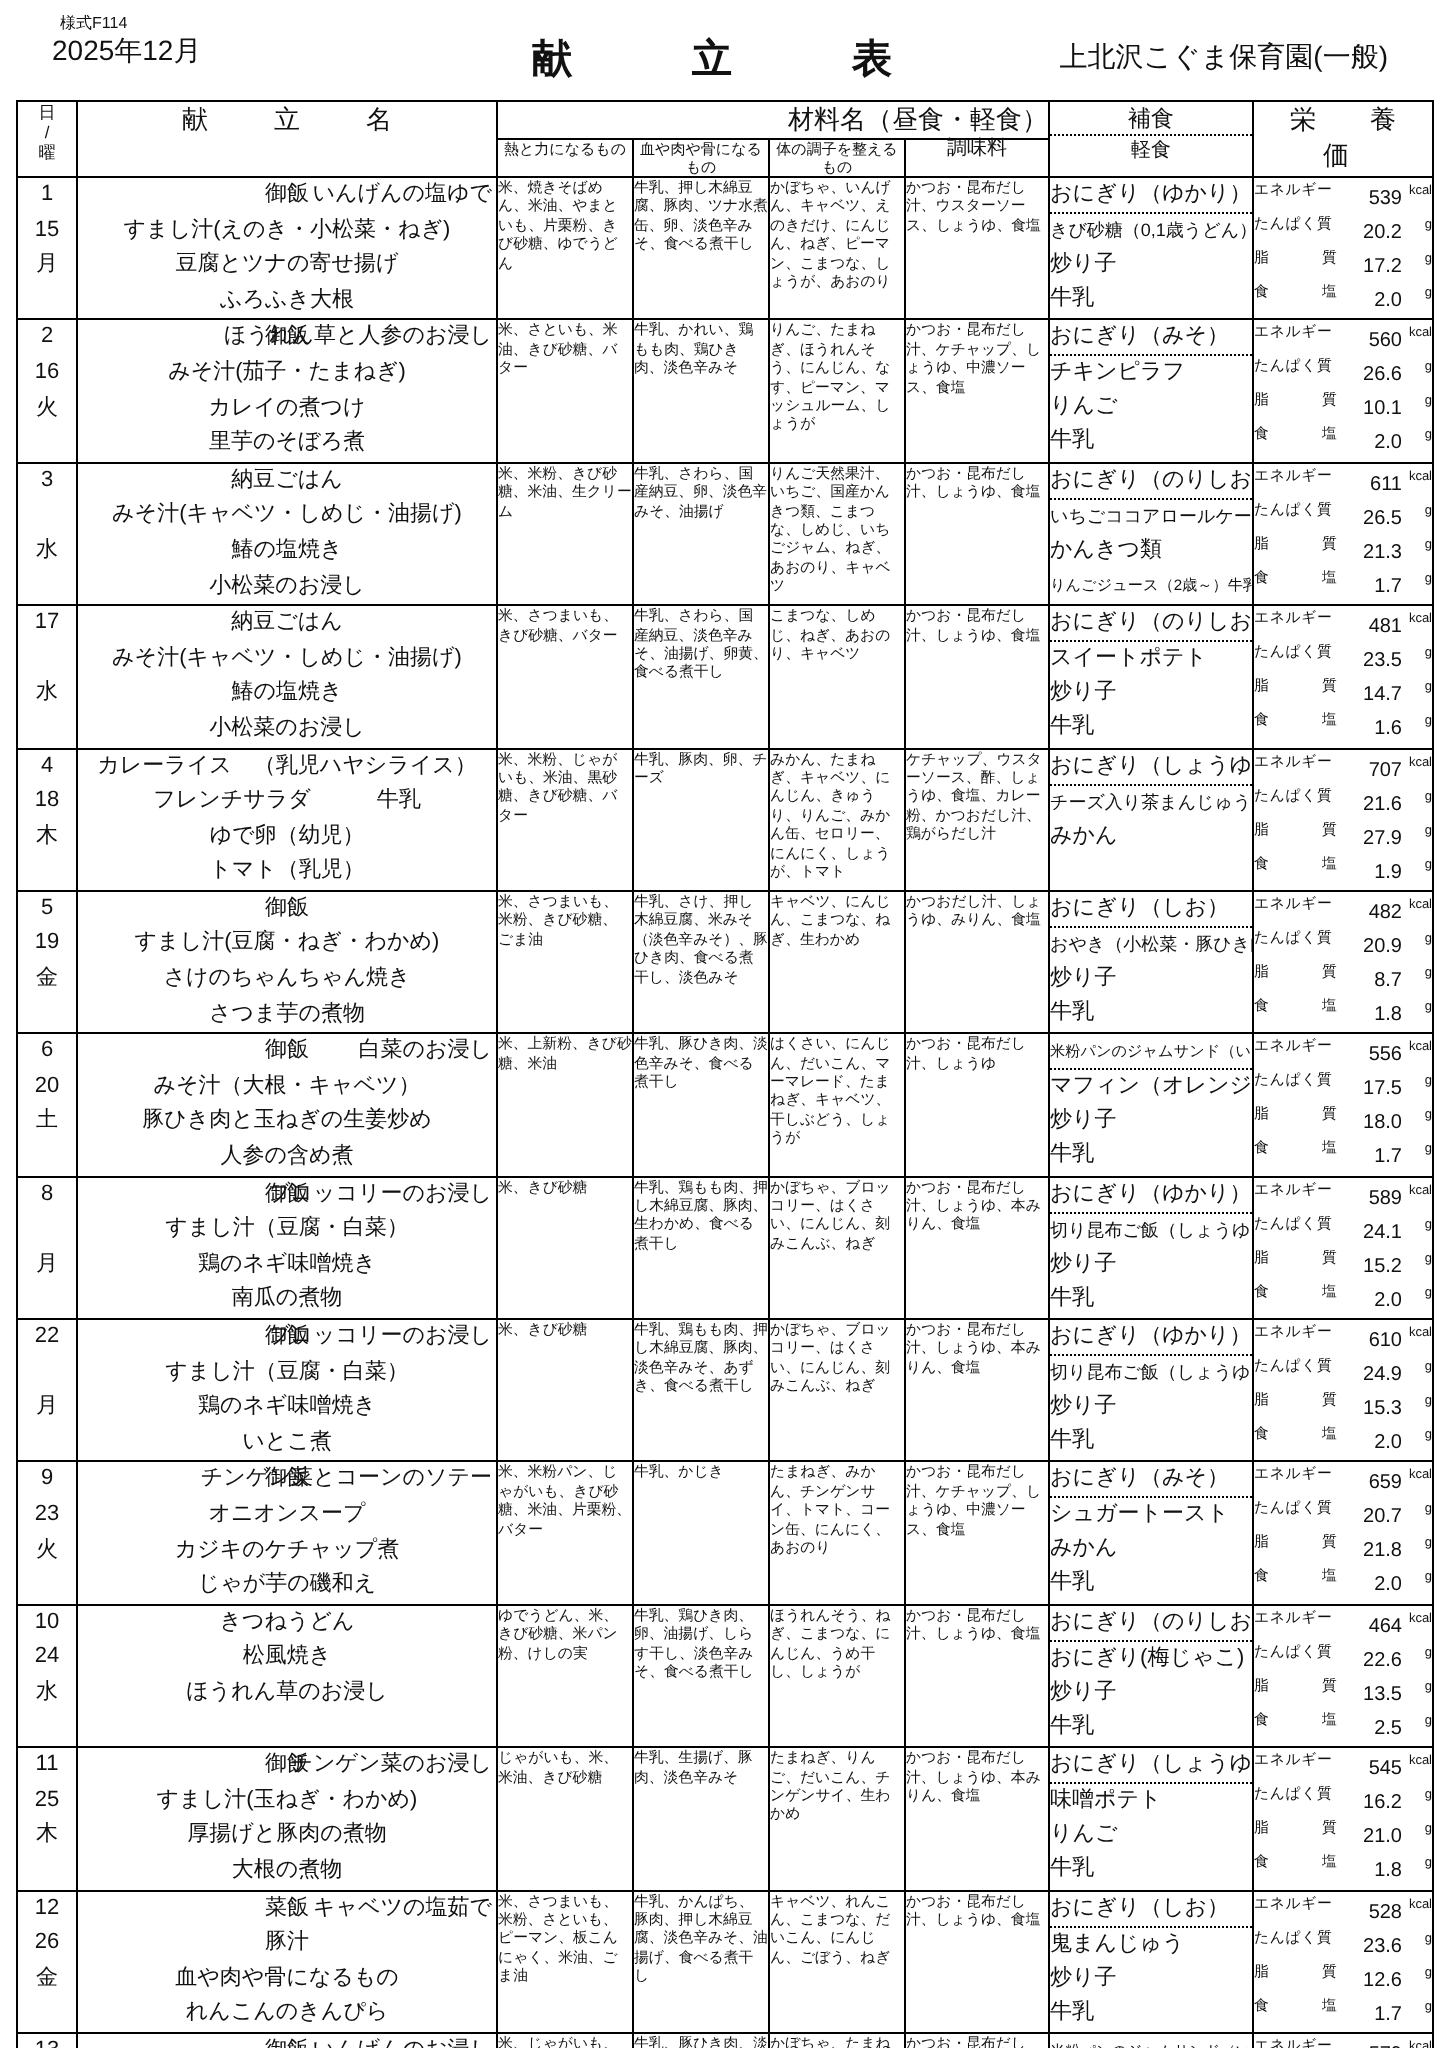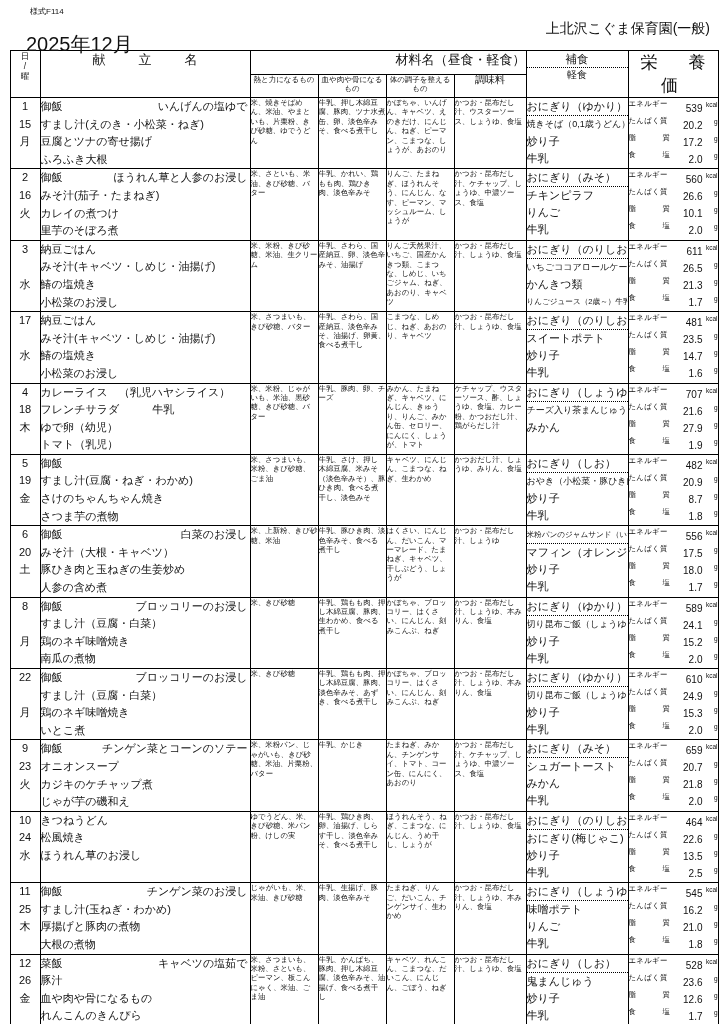--- a/index.html
+++ b/index.html
@@ -3,26 +3,26 @@
 <meta charset="utf-8">
 <title>献立表</title>
 <style>
   html,body{margin:0;padding:0;background:#ffffff;}
   body{
     width:724px;height:1024px;
     font-family:"Liberation Sans","DejaVu Sans",sans-serif;
     color:#111;
     -webkit-font-smoothing:none;
   }
-  .page{position:relative;width:724px;height:1024px;box-sizing:border-box;padding:6px 4px 0 8px;border-radius:12px;}
+  .page{position:relative;width:724px;height:1024px;box-sizing:border-box;padding:6px 20px 0 8px;border-radius:12px;}
 
   
   .masthead{position:relative;height:44px;}
   .form-code{font-size:8px;letter-spacing:0;position:absolute;left:22px;top:0px;}
-  .ym{position:absolute;left:18px;top:25px;font-size:20px;letter-spacing:0px;}
+  .ym{position:absolute;left:18px;top:11px;font-size:14px;letter-spacing:0px;}
   .doc-title{position:absolute;left:0;right:0;top:10px;text-align:center;font-size:20px;font-weight:bold;letter-spacing:20px;text-indent:20px;}
   .facility{position:absolute;right:10px;top:14px;font-size:14px;}
 
   
   table.menu{border-collapse:collapse;table-layout:fixed;width:708px;margin:0 auto;}
   table.menu td,table.menu th{
     border:1px solid #000;
     vertical-align:top;
     padding:0;
     font-weight:normal;
@@ -38,27 +38,27 @@
   col.c-nut{width:90px;}
 
   
   .hdr-day{text-align:center;font-size:8.5px;line-height:10px;padding-top:2px;}
   .hdr-name{text-align:center;font-size:13px;letter-spacing:10px;text-indent:10px;vertical-align:middle;}
   .hdr-mat{text-align:right;font-size:13px;padding:2px 0 2px 0;}
   .hdr-sub{text-align:center;font-size:7.5px;padding:1px 0;line-height:9px;}
   .hdr-sub.big{font-size:10px;}
   .hdr-hojo{text-align:center;font-size:11.5px;padding:1px 0 0 0;}
   .hdr-kei{text-align:center;font-size:10px;padding:0 0 1px 0;border-top:1px dotted #000;}
-  .hdr-nut{text-align:center;font-size:17px;letter-spacing:7px;text-indent:7px;vertical-align:middle;}
+  .hdr-nut{text-align:center;font-size:13px;letter-spacing:7px;text-indent:7px;vertical-align:middle;}
 
   
   td.day{text-align:center;font-size:11px;line-height:17.6px;padding-top:3px;}
   td.day div{height:17.6px;}
   td.names{font-size:11px;line-height:17.6px;padding:3px 2px 2px 4px;}
-  td.names .line{height:17.6px;position:relative;white-space:nowrap;overflow:hidden;}
+  td.names .line{height:17.6px;position:relative;white-space:nowrap;overflow:hidden;text-align:center;}
   td.names .line .r{position:absolute;right:2px;top:0;}
   td.mat{font-size:7.4px;line-height:9.4px;padding:3px 2px 2px 2px;word-break:break-all;}
   td.snack{font-size:0;padding:2px 2px 2px 3px;}
   td.snack .s{font-size:11px;line-height:17px;height:17px;white-space:nowrap;overflow:hidden;}
   td.snack .s.first{border-bottom:1px dotted #000;}
   td.snack .s.tiny{font-size:7.6px;line-height:17px;}
   td.snack .s.sm{font-size:9px;line-height:17px;}
   td.nut{padding:3px 2px 2px 2px;}
   .nutrow{height:17px;position:relative;white-space:nowrap;}
   .nutrow .lab{position:absolute;left:0;top:1px;font-size:7.4px;letter-spacing:0.3px;}
@@ -70,20 +70,21 @@
   tr.drow > td{border-top:1.6px solid #000;border-bottom:1.6px solid #000;}
 </style>
 </head>
 <body>
 
 <div class="page">
 
   <div class="masthead">
     <div class="form-code">様式F114</div>
     <div class="ym">2025年12月</div>
+    <div class="doc-title">献　立　表</div>
     <div class="facility">上北沢こぐま保育園(一般)</div>
   </div>
 
   <table class="menu">
     <colgroup>
       <col class="c-day">
         <col class="c-name">
       <col class="c-m1">
         <col class="c-m2">
         <col class="c-m3">
@@ -125,21 +126,21 @@
             <div class="line"><span>すまし汁(えのき・小松菜・ねぎ)</span></div>
             <div class="line"><span>豆腐とツナの寄せ揚げ</span></div>
             <div class="line"><span>ふろふき大根</span></div>
           </td>
           <td class="mat">米、焼きそばめん、米油、やまといも、片栗粉、きび砂糖、ゆでうどん</td>
           <td class="mat">牛乳、押し木綿豆腐、豚肉、ツナ水煮缶、卵、淡色辛みそ、食べる煮干し</td>
           <td class="mat">かぼちゃ、いんげん、キャベツ、えのきだけ、にんじん、ねぎ、ピーマン、こまつな、しょうが、あおのり</td>
           <td class="mat">かつお・昆布だし汁、ウスターソース、しょうゆ、食塩</td>
           <td class="snack">
             <div class="s first">おにぎり（ゆかり）</div>
-            <div class="s sm">焼きそば（0,1歳うどん）</div>
+            <div class="s sm">きび砂糖（0,1歳うどん）</div>
             <div class="s">炒り子</div>
             <div class="s">牛乳</div>
           </td>
           <td class="nut">
             <div class="nutrow">
               <span class="lab">エネルギー</span>
               <span class="val">539</span>
               <span class="unit">kcal</span>
             </div>
             <div class="nutrow">

